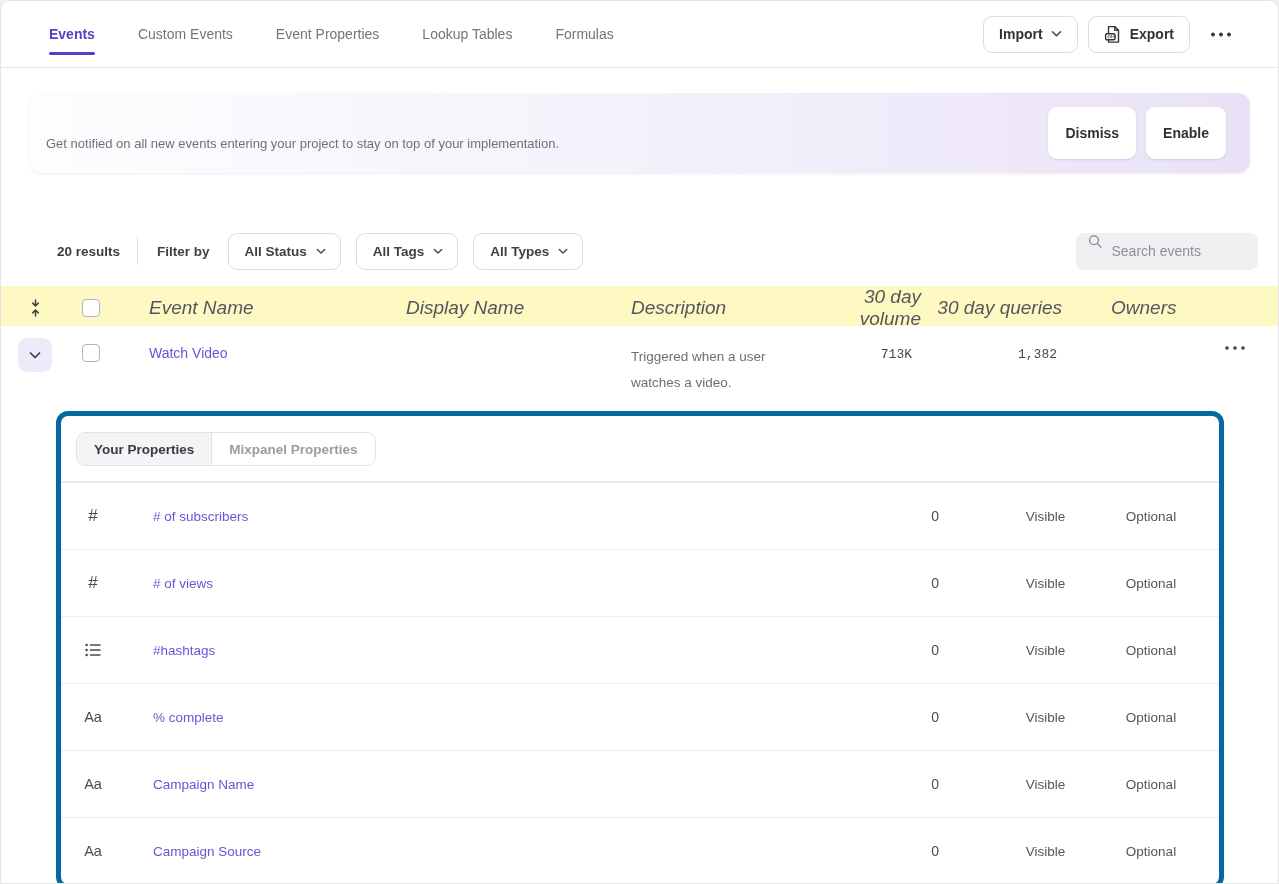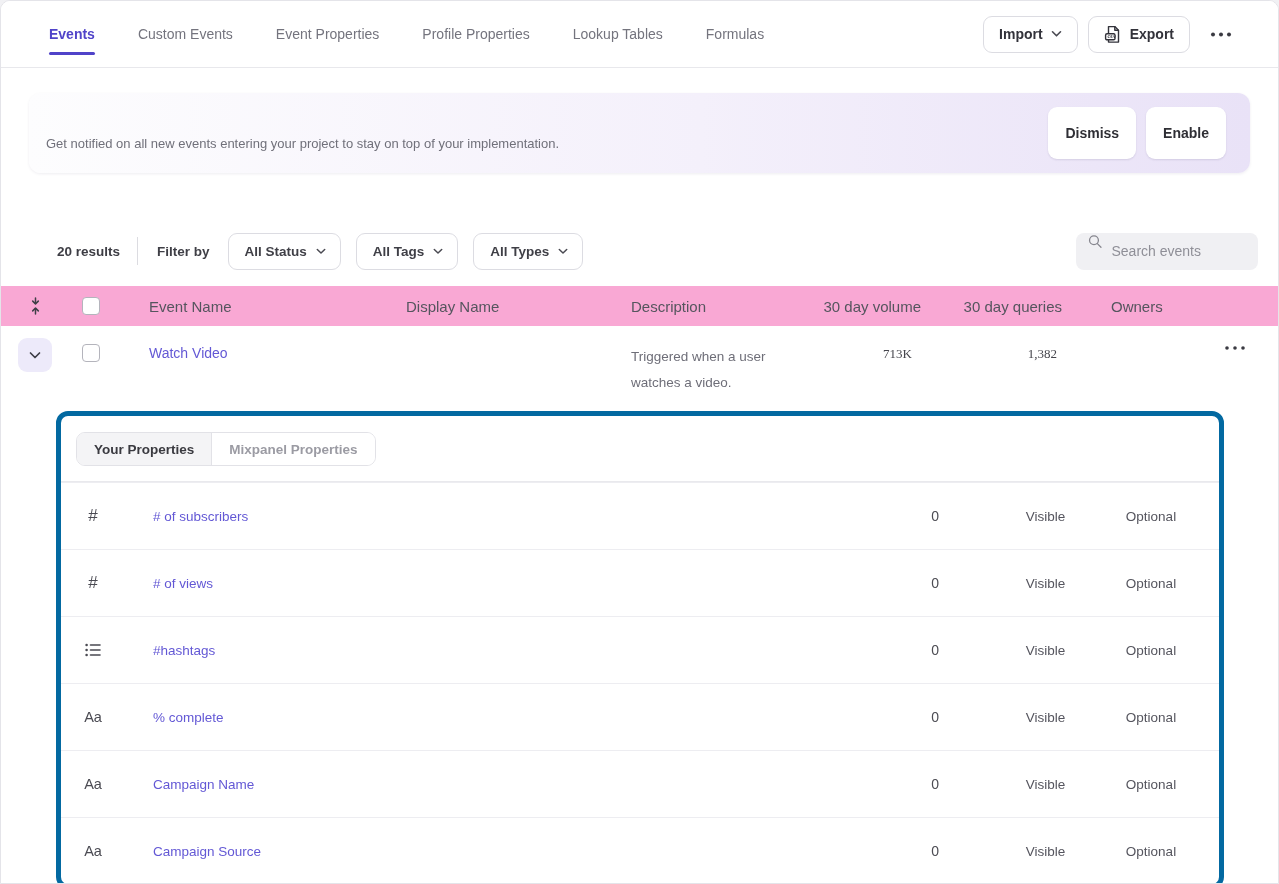--- a/index.html
+++ b/index.html
@@ -44,37 +44,37 @@
               border:1px solid #dcdce2; border-radius:9px; background:#fff; font-size:13.5px;
               font-weight:600; color:#3f3f46; cursor:pointer; margin-right:15px; font-family:inherit; }
   .search { margin-left:auto; width:182px; height:37px; background:#f0f0f3; border-radius:8px;
             display:flex; padding:0 10px 0 12px; gap:9px; }
   .search input { border:none; outline:none; background:transparent; font-size:14px; width:100%;
                   color:#3f3f46; font-family:inherit; }
   .search input::placeholder { color:#8f8f97; }
 
   
   .grid-row { display:grid; grid-template-columns:68px 44px 293px 225px 190px 100px 141px 149px 69px; }
-  .thead { margin-top:15px; height:40px; background:#f9a8d4; align-items:center;
-           font-size:15px; color:#55555e; font-weight:500; }
+  .thead { margin-top:15px; height:40px; background:#fef9c3; align-items:center;
+           font-size:19px; color:#55555e; font-weight:500;font-style:italic; }
   .cell-center { display:flex; justify-content:center; align-items:center; }
   .cell-name { padding-left:36px; }
   .cell-right { text-align:right; }
   .cell-owners { padding-left:49px; }
   .checkbox { width:18px; height:18px; border:1.5px solid #b4b4bc; border-radius:4px; background:#fff;
               cursor:pointer; }
   .trow { background:#fff; height:85px; align-items:start; }
   .trow > div { padding-top:18px; }
   .expand-btn { width:34px; height:34px; border:none; border-radius:9px; background:#edeafa;
                 display:flex; align-items:center; justify-content:center; cursor:pointer; }
   .cell-expand { padding-top:12px !important; display:flex; justify-content:center; }
   .cell-check  { display:flex; justify-content:center; }
   .event-link { color:#6358d5; font-size:14px; text-decoration:none; cursor:pointer; }
   .desc { font-size:13.5px; color:#6e6e78; line-height:26px; max-width:160px; }
-  .num { font-family:Liberation Serif, serif; font-size:13px; color:#45454c; }
+  .num { font-family:Liberation Mono, monospace; font-size:13px; color:#45454c; }
   .cell-vol { padding-right:9px; }
   .cell-q   { padding-right:5px; }
   .cell-more { padding-top:14px !important; padding-left:8px; }
   .row-dots { display:flex; align-items:center; cursor:pointer; padding:6px; }
 
   
   .prop-card { margin:0 54px 0 55px; border:5px solid #0369a1; border-radius:12px;
                background:#fff; padding-top:16px; }
   .seg-tabs { display:inline-flex; margin-left:15px; border:1px solid #e2e2e7; border-radius:9px;
               overflow:hidden; height:34px; }
@@ -104,23 +104,20 @@
         <span>Events</span>
         <span class="tab-underline"></span>
       </div>
       <div class="nav-tab">
         <span>Custom Events</span>
       </div>
       <div class="nav-tab">
         <span>Event Properties</span>
       </div>
       <div class="nav-tab">
-        <span>Profile Properties</span>
-      </div>
-      <div class="nav-tab">
         <span>Lookup Tables</span>
       </div>
       <div class="nav-tab">
         <span>Formulas</span>
       </div>
     </nav>
     <div class="top-actions">
       <button class="btn">
         <span>Import</span>
         <svg width="11" height="8" viewBox="0 0 11 8" fill="none" stroke="#4a4a52" stroke-width="1.6" stroke-linecap="round" stroke-linejoin="round">

